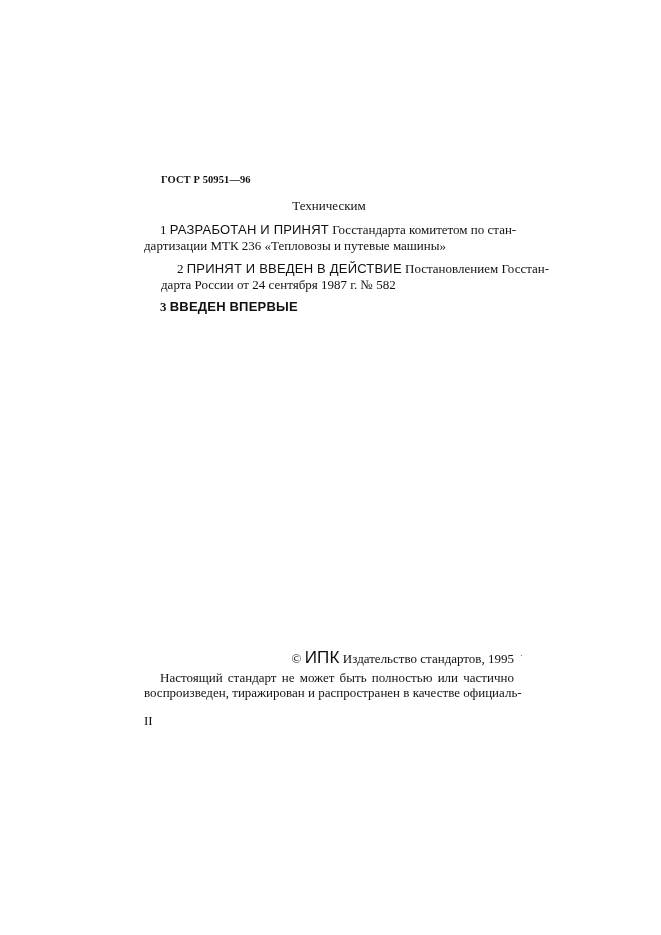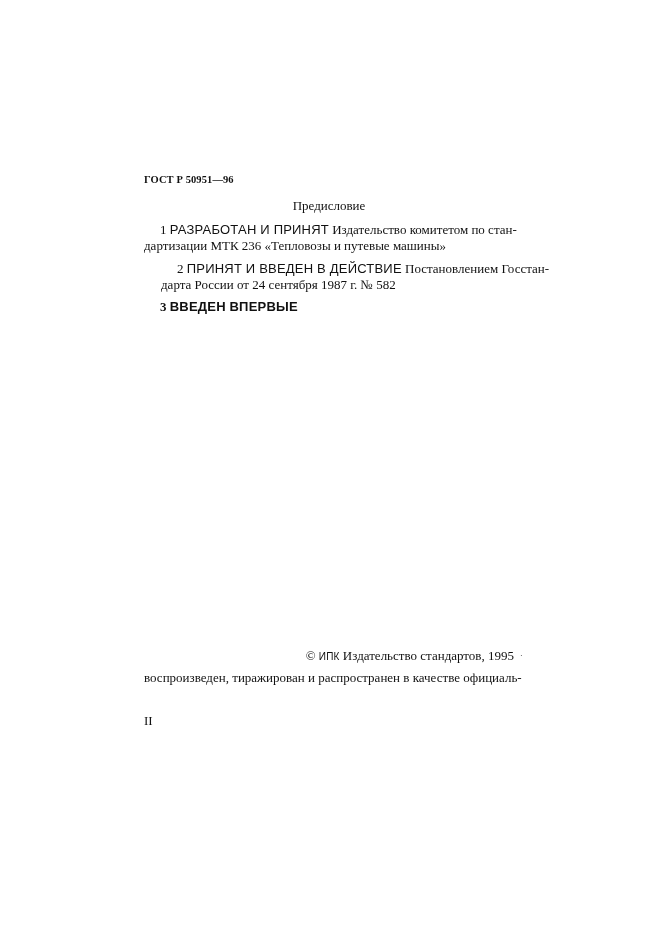--- a/index.html
+++ b/index.html
@@ -1,43 +1,43 @@
 <!DOCTYPE html>
 <html><head>
 <meta charset="utf-8">
 <style>
   html, body { margin: 0; padding: 0; background: #ffffff; }
   body { width: 661px; height: 935px; position: relative; overflow: hidden;
          font-family: "Liberation Serif", "DejaVu Serif", serif; color: #111; }
   .abs { position: absolute; white-space: nowrap; }
-  .header { left: 144px; top: 174px; font-size: 10.5px; font-weight: bold; letter-spacing: 0.1px; }
+  .header { left: 161px; top: 174px; font-size: 10.5px; font-weight: bold; letter-spacing: 0.1px; }
   .title { left: 144px; width: 370px; top: 198px; text-align: center; font-size: 13px; }
   .para { left: 144px; width: 370px; font-size: 13px; line-height: 16px; }
   .para .line { display: block; white-space: nowrap; }
   .para .first { padding-left: 16px; }
   .sans { font-family: "Liberation Sans", "DejaVu Sans", sans-serif; font-size: 13px; letter-spacing: 0.2px; }
   .justify { text-align: justify; text-align-last: justify; }
   .copyright { left: 144px; width: 370px; top: 648px; text-align: right; font-size: 13px; }
-  .copyright .sans { font-size: 10px; margin-top: 12px; }
+  .copyright .sans { font-size: 17px; margin-top: 12px; }
   .notice { left: 144px; width: 370px; top: 670px; font-size: 13px; line-height: 15px; }
   .pagenum { left: 144px; top: 713px; font-size: 13px; }
   .dot { left: 520px; top: 651px; font-size: 8px; }
 </style>
 </head>
 <body>
 
 <div class="abs header">ГОСТ Р 50951—96</div>
 
-<div class="abs title">Предисловие</div>
+<div class="abs title">Техническим</div>
 
 <div class="abs para" style="top:222px;">
   <span class="line first justify">
     <span>1</span>
     <span class="sans">РАЗРАБОТАН И ПРИНЯТ</span>
-    <span>Издательство комитетом по стан-</span>
+    <span>Госстандарта комитетом по стан-</span>
   </span>
   <span class="line">дартизации МТК 236 «Тепловозы и путевые машины»</span>
 </div>
 
 <div class="abs para" style="top:261px;margin-left:17px;">
   <span class="line first justify">
     <span>2</span>
     <span class="sans">ПРИНЯТ И ВВЕДЕН В ДЕЙСТВИЕ</span>
     <span>Постановлением Госстан-</span>
   </span>
@@ -52,16 +52,17 @@
 </div>
 
 <div class="abs copyright">
   <span>©</span>
   <span class="sans">ИПК</span>
   <span>Издательство стандартов, 1995</span>
 </div>
 <div class="abs dot">·</div>
 
 <div class="abs notice">
+  <span class="line justify" style="display:block;padding-left:16px;">Настоящий стандарт не может быть полностью или частично</span>
   <span class="line justify" style="display:block;">воспроизведен, тиражирован и распространен в качестве официаль-</span>
 </div>
 
 <div class="abs pagenum">II</div>
 
 </body></html>

